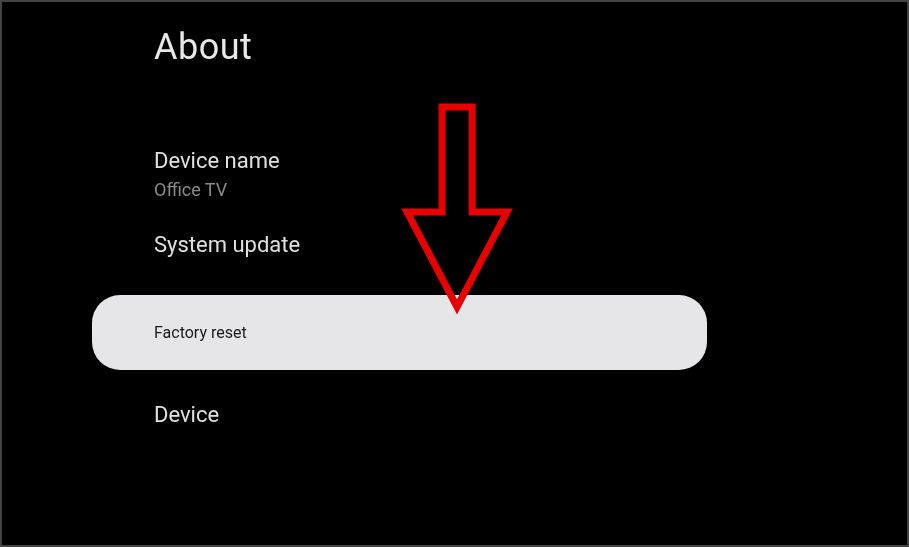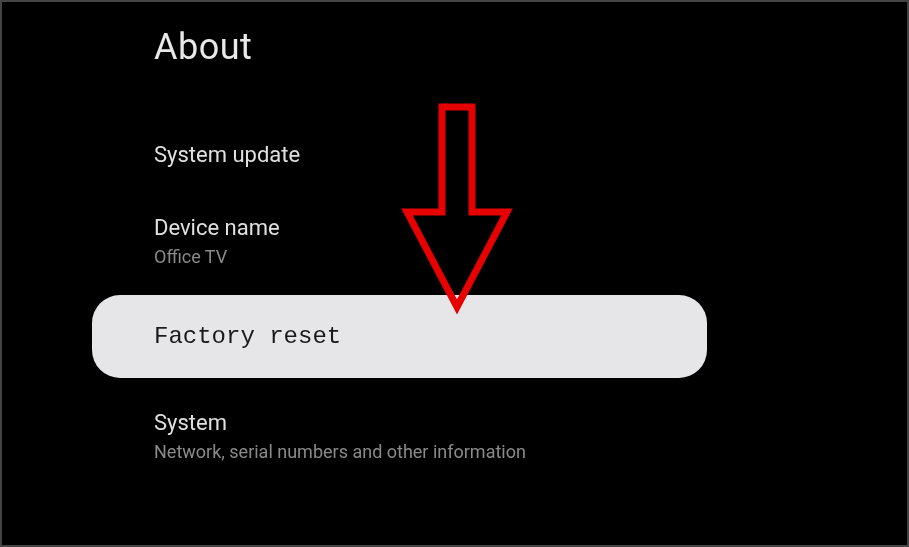--- a/index.html
+++ b/index.html
@@ -46,22 +46,21 @@
       font-weight: 400;
       margin-top: 6px;
     }
     .menu-item.selected {
       background: #e6e6e8;
       border-radius: 28px;
       padding: 28px 62px;
     }
     .menu-item.selected .menu-item-label {
       color: #1a1a1a;
-      font-size: 24px;
-      font-family: Liberation Mono, monospace;
+      font-size: 16px;
     }
     .item-system-update {
       padding-top: 12px;
       padding-bottom: 30px;
     }
     .item-device-name {
       padding-top: 18px;
       padding-bottom: 20px;
     }
     .item-factory-reset {
@@ -79,35 +78,34 @@
       pointer-events: none;
     }
   </style>
 </head>
 <body>
 
 <h1 class="page-title">About</h1>
 
 <div class="menu-container">
 
-  <div class="menu-item item-system-update">
-    <div class="menu-item-label">System update</div>
-  </div>
-
   <div class="menu-item item-device-name">
     <div class="menu-item-label">Device name</div>
     <div class="menu-item-sublabel">Office TV</div>
+  </div>
+
+  <div class="menu-item item-system-update">
+    <div class="menu-item-label">System update</div>
   </div>
 
   <div class="menu-item selected item-factory-reset">
     <div class="menu-item-label">Factory reset</div>
   </div>
 
   <div class="menu-item item-status">
-    <div class="menu-item-label">System</div>
-    <div class="menu-item-sublabel">Network, serial numbers and other information</div>
+    <div class="menu-item-label">Device</div>
   </div>
 
 </div>
 
 <svg class="annotation-arrow" width="120" height="220" viewBox="0 0 120 220">
   <path d="M 45 5 L 75 5 L 75 110 L 110 110 L 60 205 L 10 110 L 45 110 Z" fill="none" stroke="#e60000" stroke-width="7" stroke-linejoin="miter"></path>
 </svg>
 
 </body></html>

